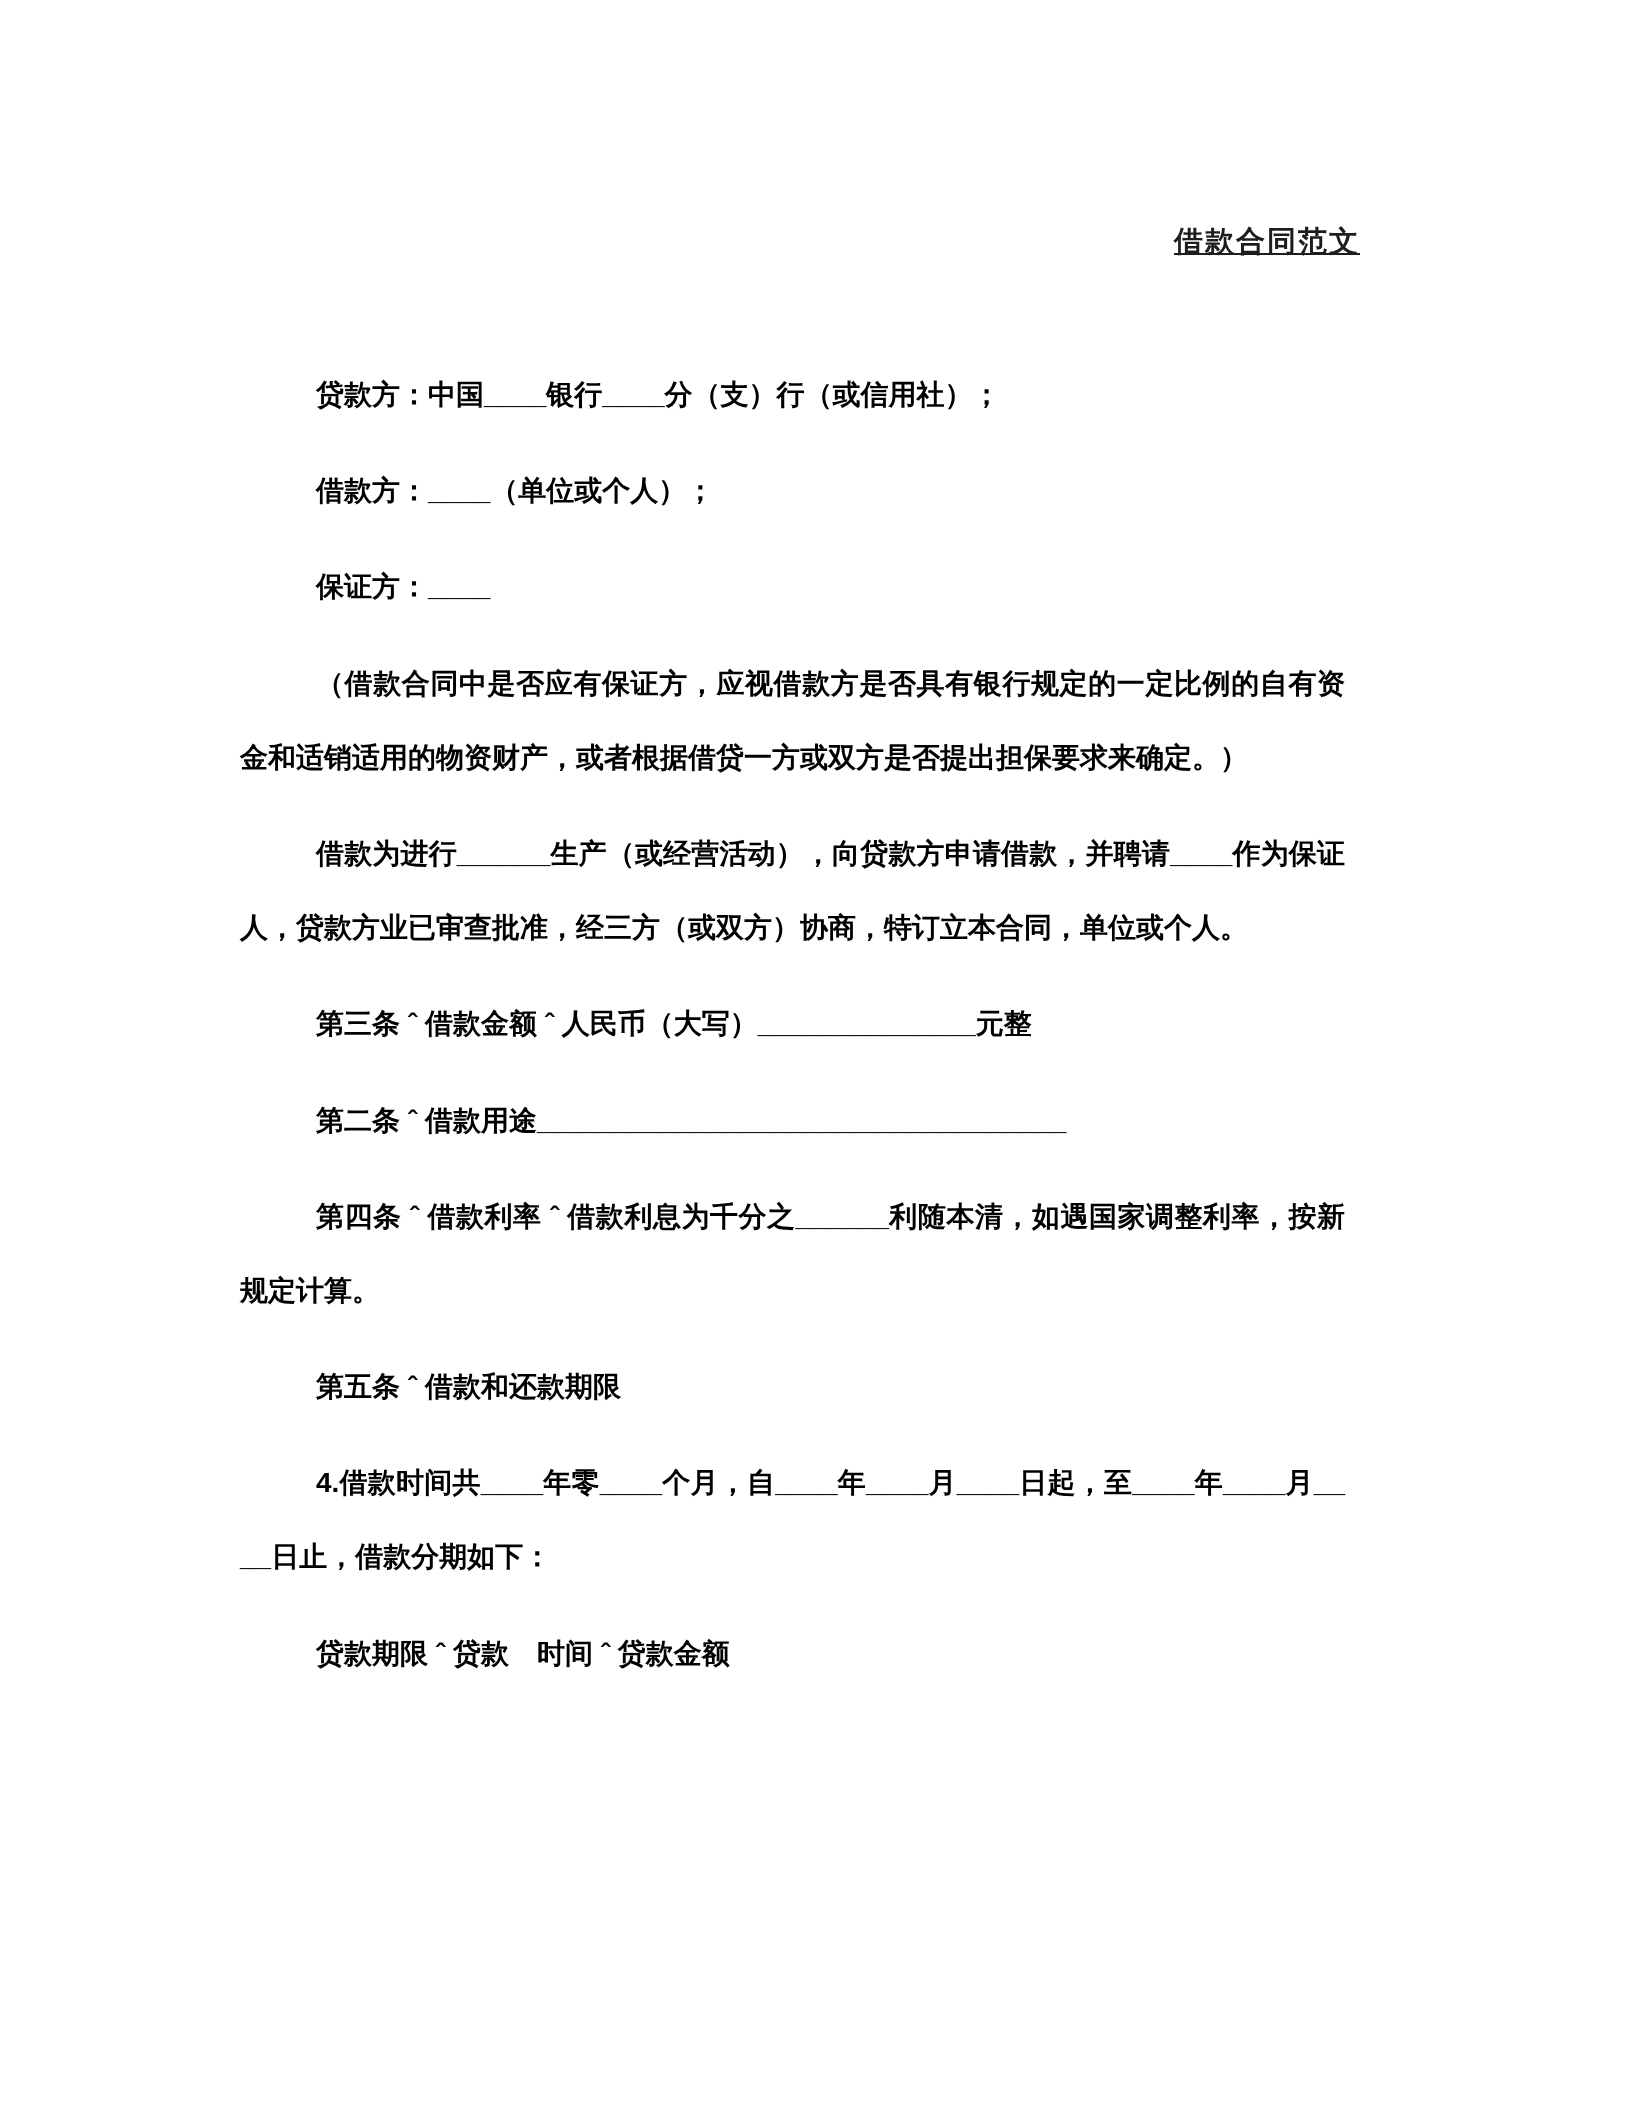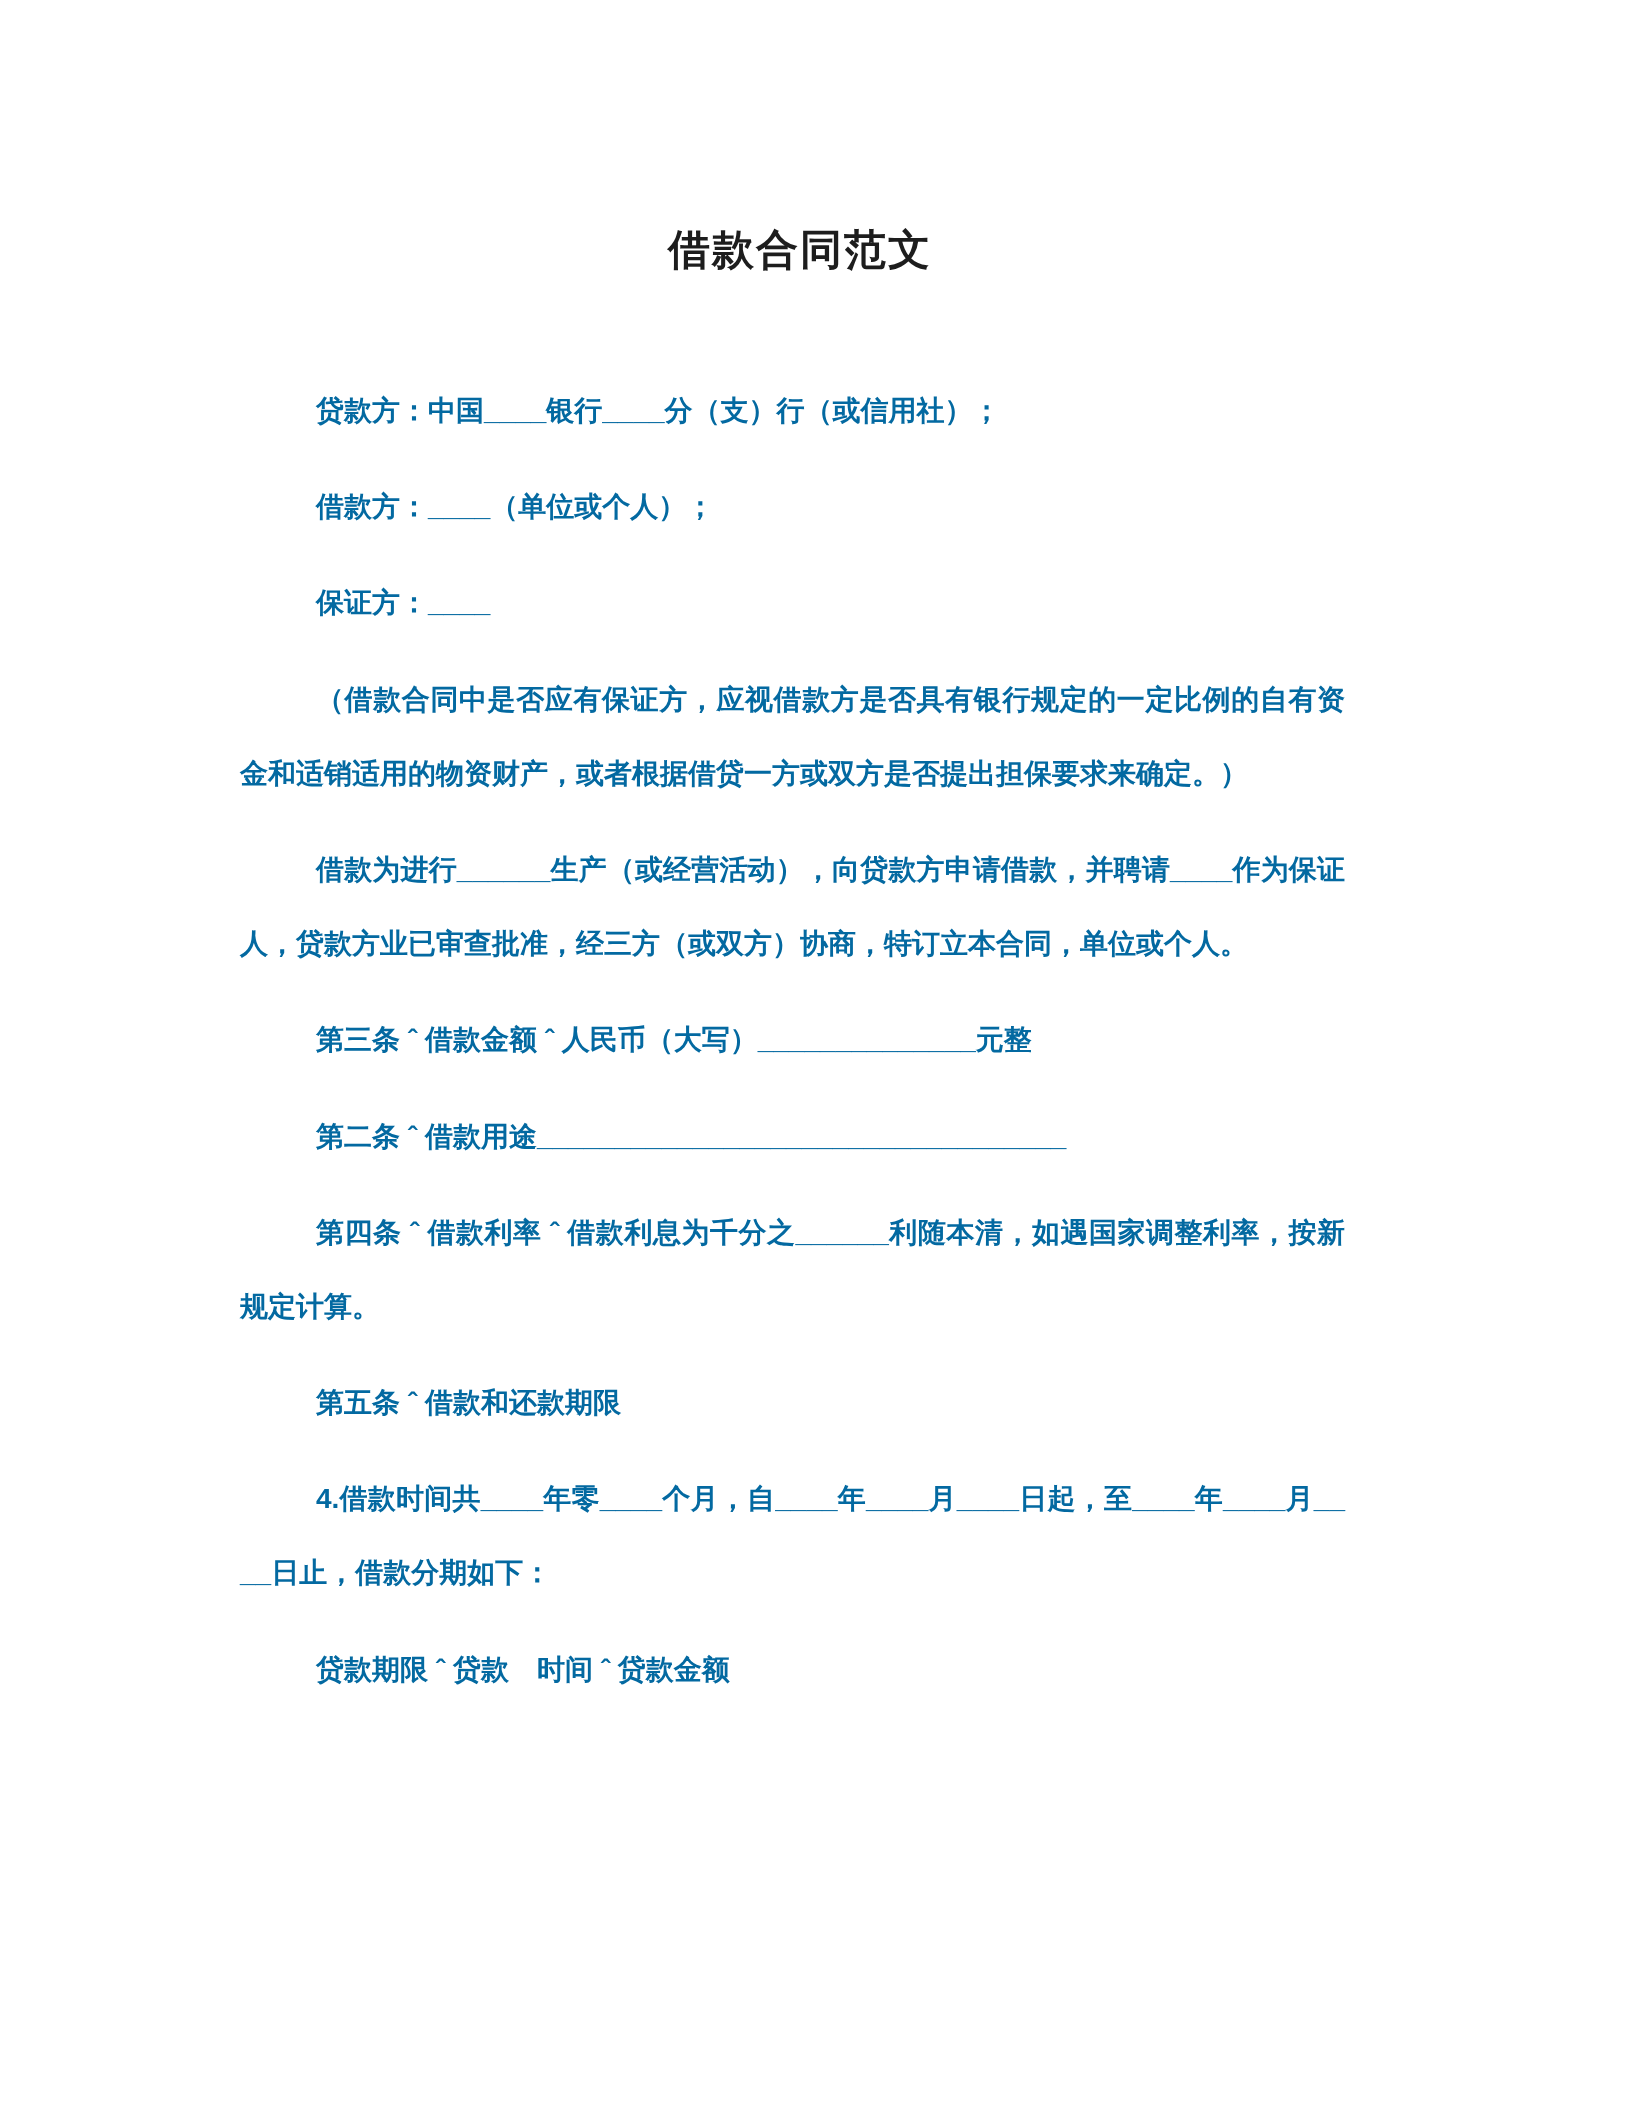--- a/index.html
+++ b/index.html
@@ -16,33 +16,34 @@
     box-sizing: border-box;
     padding: 222px 272px 60px 240px;
     font-family: "Liberation Sans", sans-serif;
     font-weight: 700;
     color: #1d1d1d;
     font-size: 28px;
     overflow: hidden;
   }
   .doc-title {
     margin: 0 0 96px 0;
-    text-align: center;
-    font-size: 42px;
+    text-align: right;
+    font-size: 29px;
     font-weight: 700;
     letter-spacing: 2px;
     color: #1d1d1d;
+    text-decoration: underline;
   }
   .para {
     margin: 0 15px 22px 0;
     line-height: 2.65;
     text-indent: 76px;
     text-align: justify;
     word-break: break-all;
-    color: #0369a1;
+    color: #000000;
   }
   .para.single {
     text-align: left;
   }
 </style>
 </head>
 <body>
 
 <div class="page">
   <h1 class="doc-title">借款合同范文</h1>

